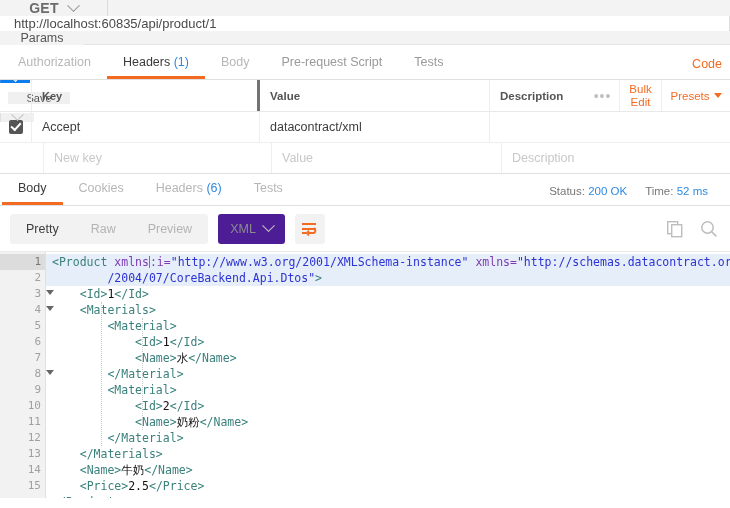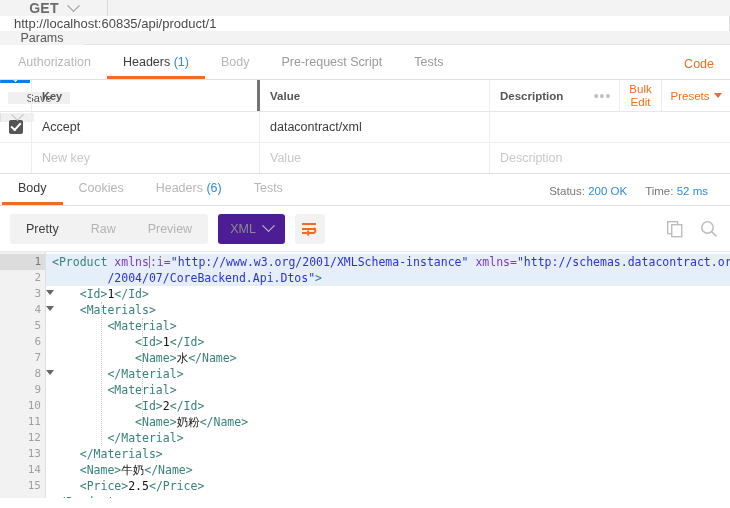--- a/index.html
+++ b/index.html
@@ -131,21 +131,21 @@
     white-space: nowrap;
   }
   .rtab.muted-dark { color: #9a9a9a; }
   .rtab.active {
     color: #3a3a3a;
     border-bottom: 3px solid #f26b21;
   }
   .rtab .count { color: #2f8ae0; }
   .code-link {
     position: absolute;
-    right: 16px;
+    right: 8px;
     bottom: 8px;
     font-size: 12.5px;
     color: #f26b21;
     cursor: pointer;
   }
 
   
   .hdr-table { width: 100%; background: #fff; }
   .hdr-head {
     display: flex;
@@ -203,21 +203,21 @@
     border-right: 2px solid #fff; border-bottom: 2px solid #fff;
     transform: rotate(42deg) translate(-1px,-1px);
   }
   .cell { display:flex; align-items:center; padding-left:10px; font-size:12.5px; color:#3d3d3d;
           border-right: 1px solid #eee; }
   .cell.key { width: 228px; }
   .cell.val { width: 230px; }
   .cell.desc { flex:1; border-right: none; }
   .cell.ph { color: #c4c4c4; }
   .hdr-row.empty .cell { color: #c8c8c8; }
-  .hdr-row.empty { border-bottom: 1px solid #e0e0e0; }
+  .hdr-row.empty { border-bottom: 1px solid #e0e0e0; padding-left: 12px; }
 
   
   .resp-tabs {
     display: flex;
     align-items: flex-end;
     height: 32px;
     border-bottom: 1px solid #e0e0e0;
     background: #fff;
     position: relative;
     padding-left: 2px;

